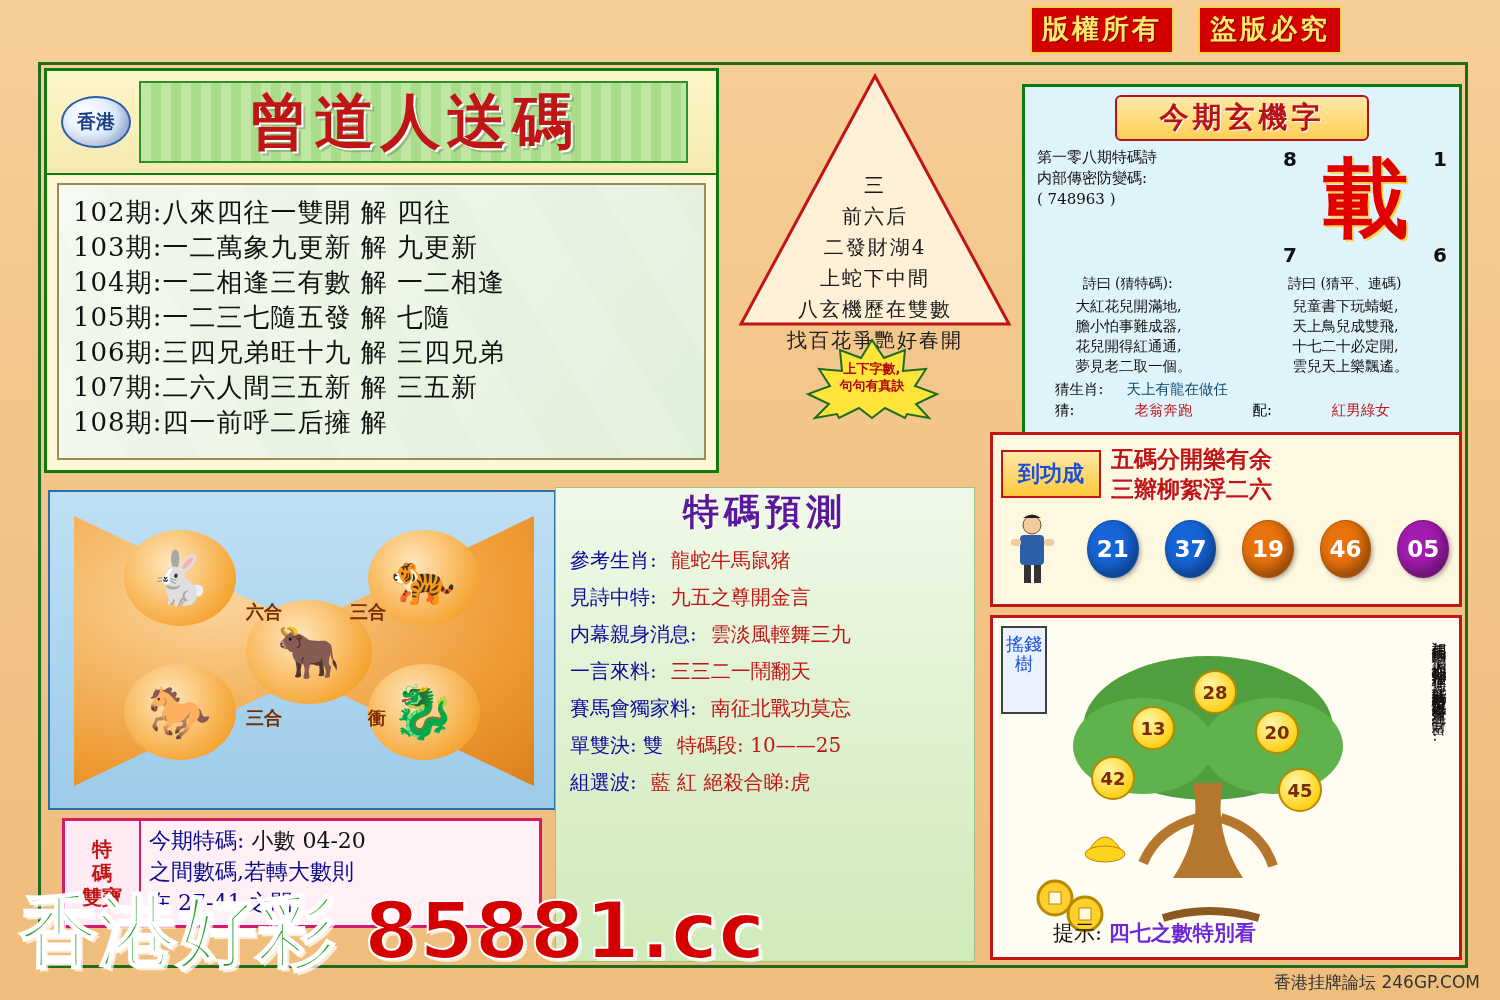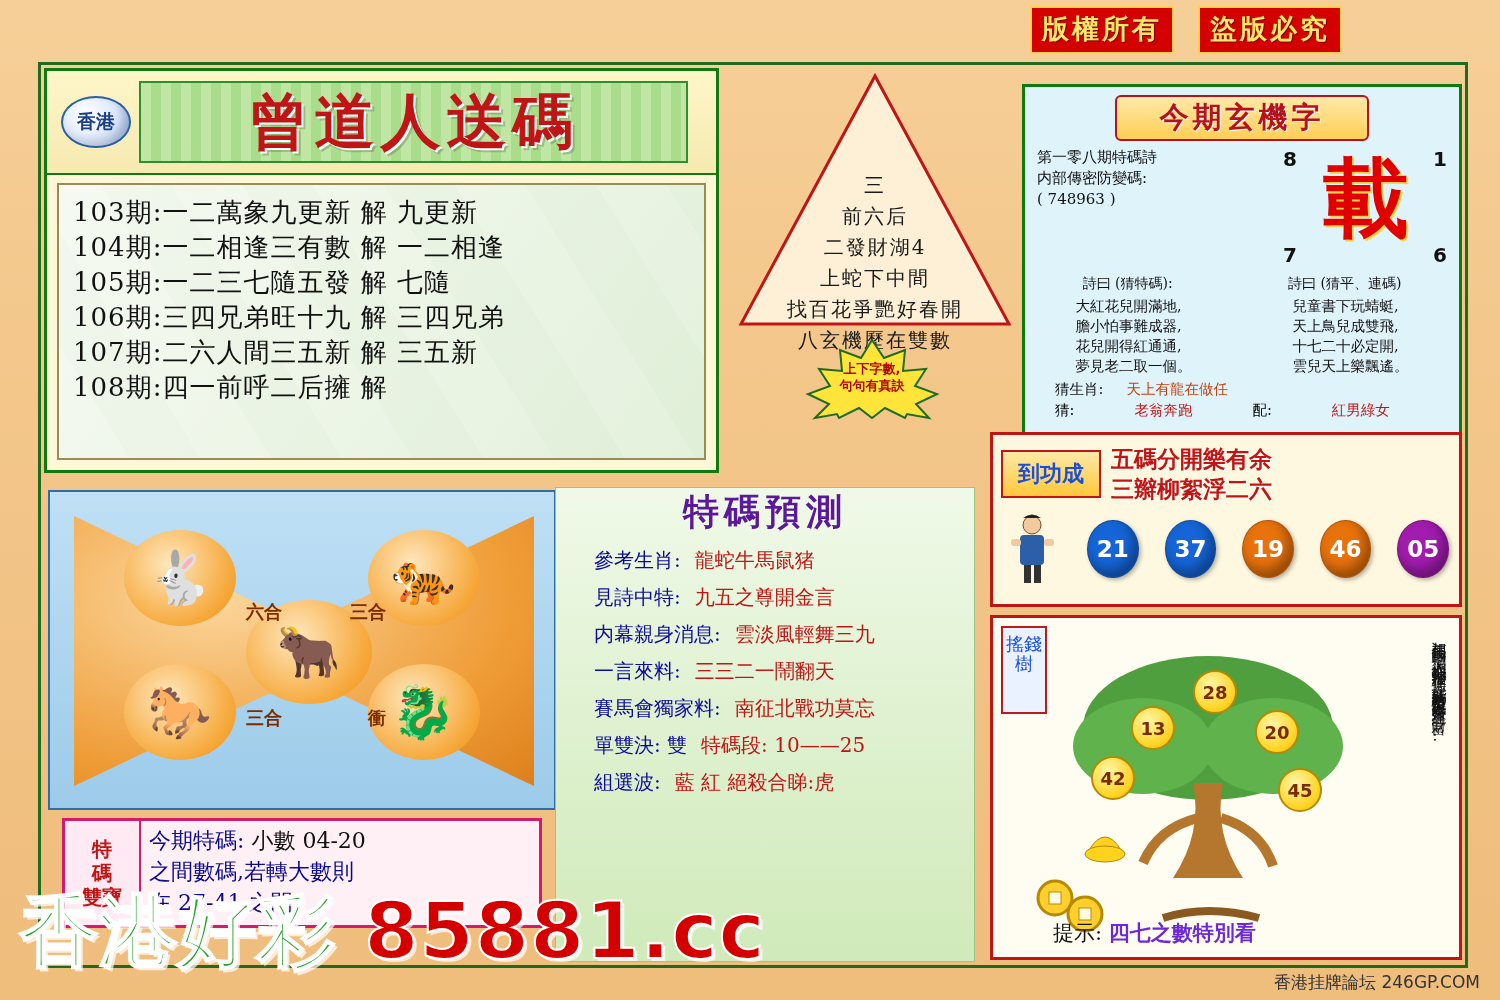--- a/index.html
+++ b/index.html
@@ -135,39 +135,39 @@
   .xj-n.br{right:12px;bottom:6px;}
   .xj-poem-head{
     display:flex;justify-content:space-around;font-size:14px;color:#111;
     margin-top:2px;font-family:"DejaVu Serif", serif;
   }
   .xj-poem{
     display:flex;justify-content:space-around;margin-top:3px;
   }
   .xj-col{font-size:14.5px;line-height:20px;color:#111;font-family:"DejaVu Serif", serif;}
   .xj-foot{margin-top:4px;font-size:14.5px;color:#111;padding-left:30px;font-family:"DejaVu Serif", serif;}
-  .xj-foot .b{color:#c2410c;}
+  .xj-foot .b{color:#0c4a6e;}
   .xj-foot2{display:flex;gap:60px;padding-left:30px;margin-top:2px;font-size:14.5px;font-family:"DejaVu Serif", serif;}
   
   .p-forecast{
     position:absolute;left:555px;top:487px;width:420px;height:475px;
     background:
       linear-gradient(180deg,rgba(255,255,255,.30),rgba(210,235,185,.45)),
       linear-gradient(180deg,#eaf7df,#cfe9bb);
     border:1px solid #9cc487;box-sizing:border-box;
     overflow:hidden;
   }
   .fc-title{
     text-align:center;font-size:36px;font-weight:bold;color:#5a189a;
     letter-spacing:5px;margin-top:0;
     font-family:"DejaVu Sans", sans-serif;
     text-shadow:1px 1px 0 #fff;
   }
   .fc-row{
-    display:flex;align-items:center;margin:10px 0 0 38px;font-size:20px;
+    display:flex;align-items:center;margin:10px 0 0 14px;font-size:20px;
     font-family:"DejaVu Serif", serif;
   }
   .fc-k{color:#0a0a9c;white-space:nowrap;}
   .fc-v{color:#c01515;margin-left:14px;white-space:nowrap;}
   
   .p-animals{
     position:absolute;left:48px;top:490px;width:508px;height:320px;
     background:linear-gradient(180deg,#bfe0f5,#9ccbe9);
     border:2px solid #2b6ea8;box-sizing:border-box;overflow:hidden;
   }
@@ -225,21 +225,21 @@
     box-shadow:inset -5px -7px 12px rgba(0,0,0,.35), 2px 2px 4px rgba(0,0,0,.3);
     border:1px solid rgba(0,0,0,.25);
   }
   
   .p-tree{
     position:absolute;left:990px;top:615px;width:472px;height:345px;
     border:3px solid #c01515;background:#fffdf2;box-sizing:border-box;overflow:hidden;
   }
   .tree-tag{
     position:absolute;left:8px;top:8px;width:42px;height:78px;
-    border:2px solid #b91c1c;background:#eaf1ff;color:#1c4fd8;
+    border:2px solid #404040;background:#eaf1ff;color:#1c4fd8;
     font-size:18px;line-height:20px;text-align:center;padding-top:6px;
     font-family:"DejaVu Sans", sans-serif;
   }
   .tree-vert{
     position:absolute;right:10px;top:12px;display:flex;gap:6px;
   }
   .vtxt{
     writing-mode:vertical-rl;font-size:15px;line-height:21px;color:#111;
     height:250px;font-family:"DejaVu Serif", serif;letter-spacing:2px;
   }
@@ -283,40 +283,41 @@
   <div class="frame"></div>
 
   <div class="p-sendcode">
     <div class="sendcode-head">
       <div class="hk-badge">香港</div>
       <div class="sendcode-title">
         <span>曾道人送碼</span>
       </div>
     </div>
     <div class="sendcode-body">
+      <div class="sc-line">102期:八來四往一雙開 解 四往</div>
       <div class="sc-line">103期:一二萬象九更新 解 九更新</div>
       <div class="sc-line">104期:一二相逢三有數 解 一二相逢</div>
       <div class="sc-line">105期:一二三七隨五發 解 七隨</div>
       <div class="sc-line">106期:三四兄弟旺十九 解 三四兄弟</div>
       <div class="sc-line">107期:二六人間三五新 解 三五新</div>
       <div class="sc-line">108期:四一前呼二后擁 解</div>
     </div>
   </div>
 
   <div class="p-triangle">
     <svg class="tri-shape" viewBox="0 0 280 260">
       <polygon points="140,6 274,254 6,254" fill="#fdf0d6" stroke="#c01515" stroke-width="3"></polygon>
     </svg>
     <div class="tri-text">
       <div>三</div>
       <div>前六后</div>
       <div>二發財湖4</div>
       <div>上蛇下中間</div>
+      <div>八玄機歷在雙數</div>
       <div>找百花爭艷好春開</div>
-      <div>八玄機歷在雙數</div>
     </div>
     <svg class="star-burst" viewBox="0 0 170 82">
       <polygon points="85,2 97,20 118,12 116,33 139,31 128,48 150,56 129,66 142,80 120,76 118,80 98,70 85,80 72,70 52,80 50,76 28,80 42,66 21,56 43,48 32,31 55,33 53,12 74,20" fill="#ffe43a" stroke="#1f6b20" stroke-width="2"></polygon>
     </svg>
     <div class="star-txt">
       <div>上下字數,</div>
       <div>句句有真訣</div>
     </div>
   </div>
 

